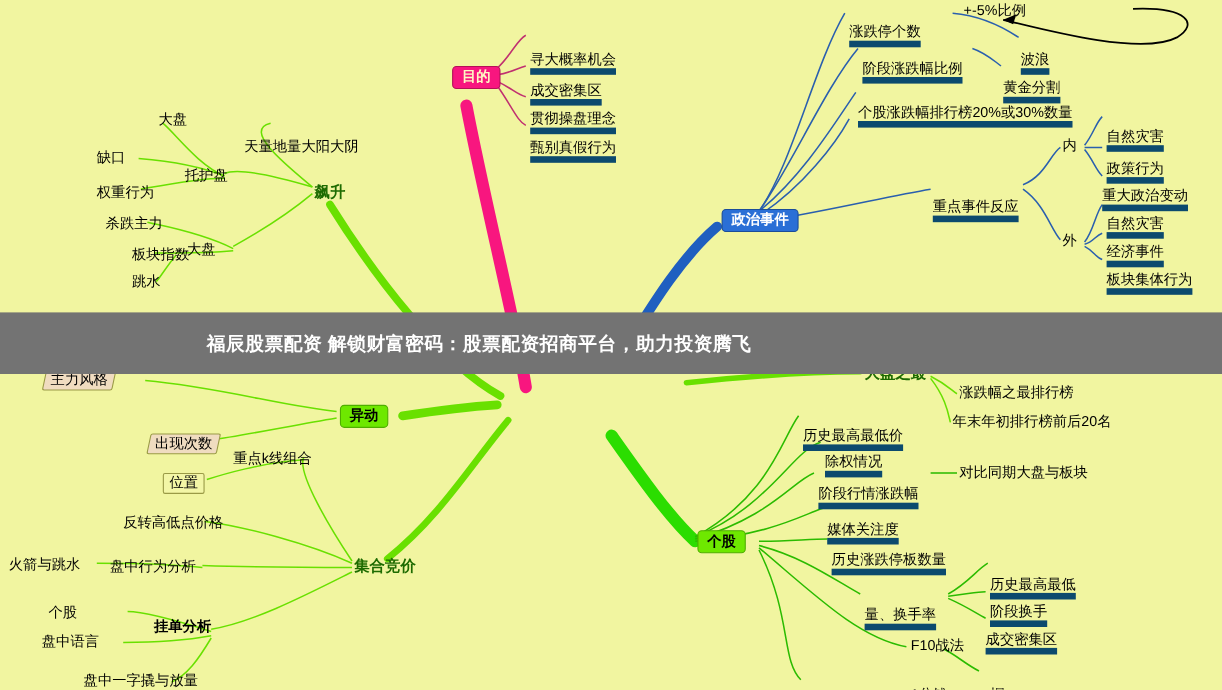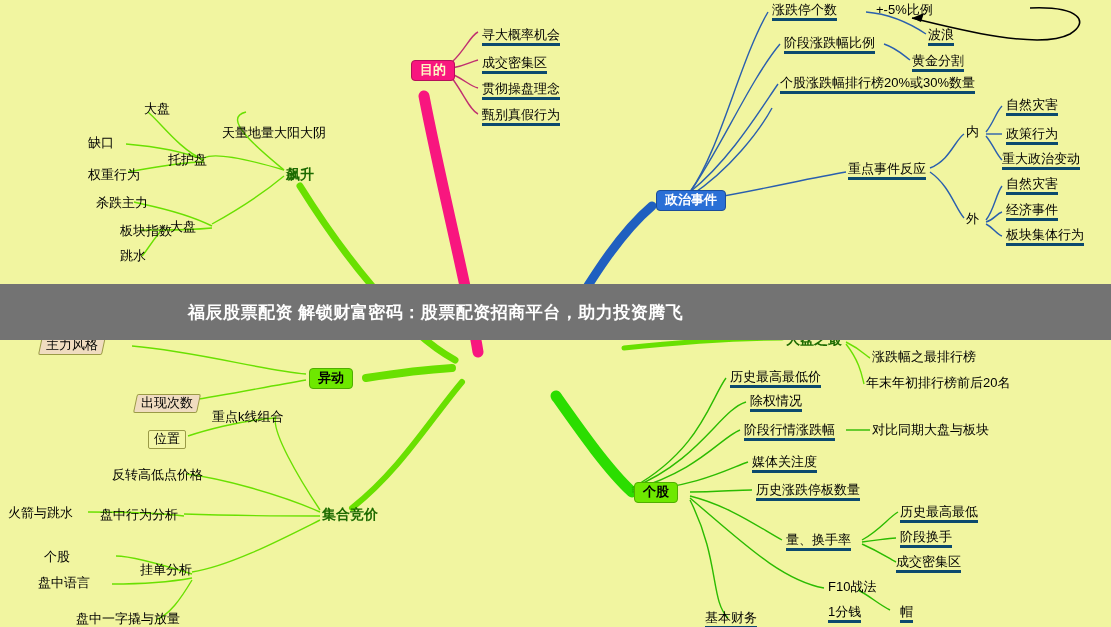--- a/index.html
+++ b/index.html
@@ -17,21 +17,21 @@
   }
   
   .plain{background:transparent;}
   
   .box{
     border:1px solid #9a9a46;
     background:#f3f6a6;
     padding:1px 5px;
     border-radius:2px;
   }
-  .underline{border-bottom:3px solid #0c4a6e;}
+  .underline{border-bottom:6px solid #0c4a6e;margin-top:19px;}
   .pill{
     border-radius:4px;
     padding:2px 8px;
     color:#000;
     font-weight:bold;
     border:1px solid #444;
   }
   .pill-blue{background:#2a6fd6;color:#fff;border-color:#1b4d99;}
   .pill-green{background:#6ee800;color:#000;border-color:#4fae00;}
   .pill-pink{background:#f8167f;color:#fef9c3;border-color:#b41059;}
@@ -193,21 +193,21 @@
   <div class="node box skew" style="left:40px;top:336px;background:#f0dcc0;"><span>主力风格</span></div>
   <div class="node box skew" style="left:135px;top:394px;background:#f0dcc0;"><span>出现次数</span></div>
 
   <div class="node plain" style="left:322px;top:506px;font-weight:bold;color:#1d6b00;font-size:14px;"><span>集合竞价</span></div>
   <div class="node plain" style="left:212px;top:410px;"><span>重点k线组合</span></div>
   <div class="node box" style="left:148px;top:430px;"><span>位置</span></div>
   <div class="node plain" style="left:112px;top:468px;"><span>反转高低点价格</span></div>
   <div class="node plain" style="left:8px;top:506px;"><span>火箭与跳水</span></div>
   <div class="node plain" style="left:100px;top:508px;"><span>盘中行为分析</span></div>
   <div class="node plain" style="left:44px;top:550px;"><span>个股</span></div>
-  <div class="node plain" style="left:140px;top:563px;"><span>挂单分析</span></div>
+  <div class="node plain" style="left:140px;top:563px;font-weight:bold;"><span>挂单分析</span></div>
   <div class="node plain" style="left:38px;top:576px;"><span>盘中语言</span></div>
   <div class="node plain" style="left:76px;top:612px;"><span>盘中一字撬与放量</span></div>
 
   <div class="node pill pill-green" style="left:634px;top:482px;"><span>个股</span></div>
   <div class="node underline" style="left:730px;top:370px;"><span>历史最高最低价</span></div>
   <div class="node underline" style="left:750px;top:394px;"><span>除权情况</span></div>
   <div class="node underline" style="left:744px;top:423px;"><span>阶段行情涨跌幅</span></div>
   <div class="node plain" style="left:872px;top:423px;"><span>对比同期大盘与板块</span></div>
   <div class="node underline" style="left:752px;top:455px;"><span>媒体关注度</span></div>
   <div class="node underline" style="left:756px;top:483px;"><span>历史涨跌停板数量</span></div>

